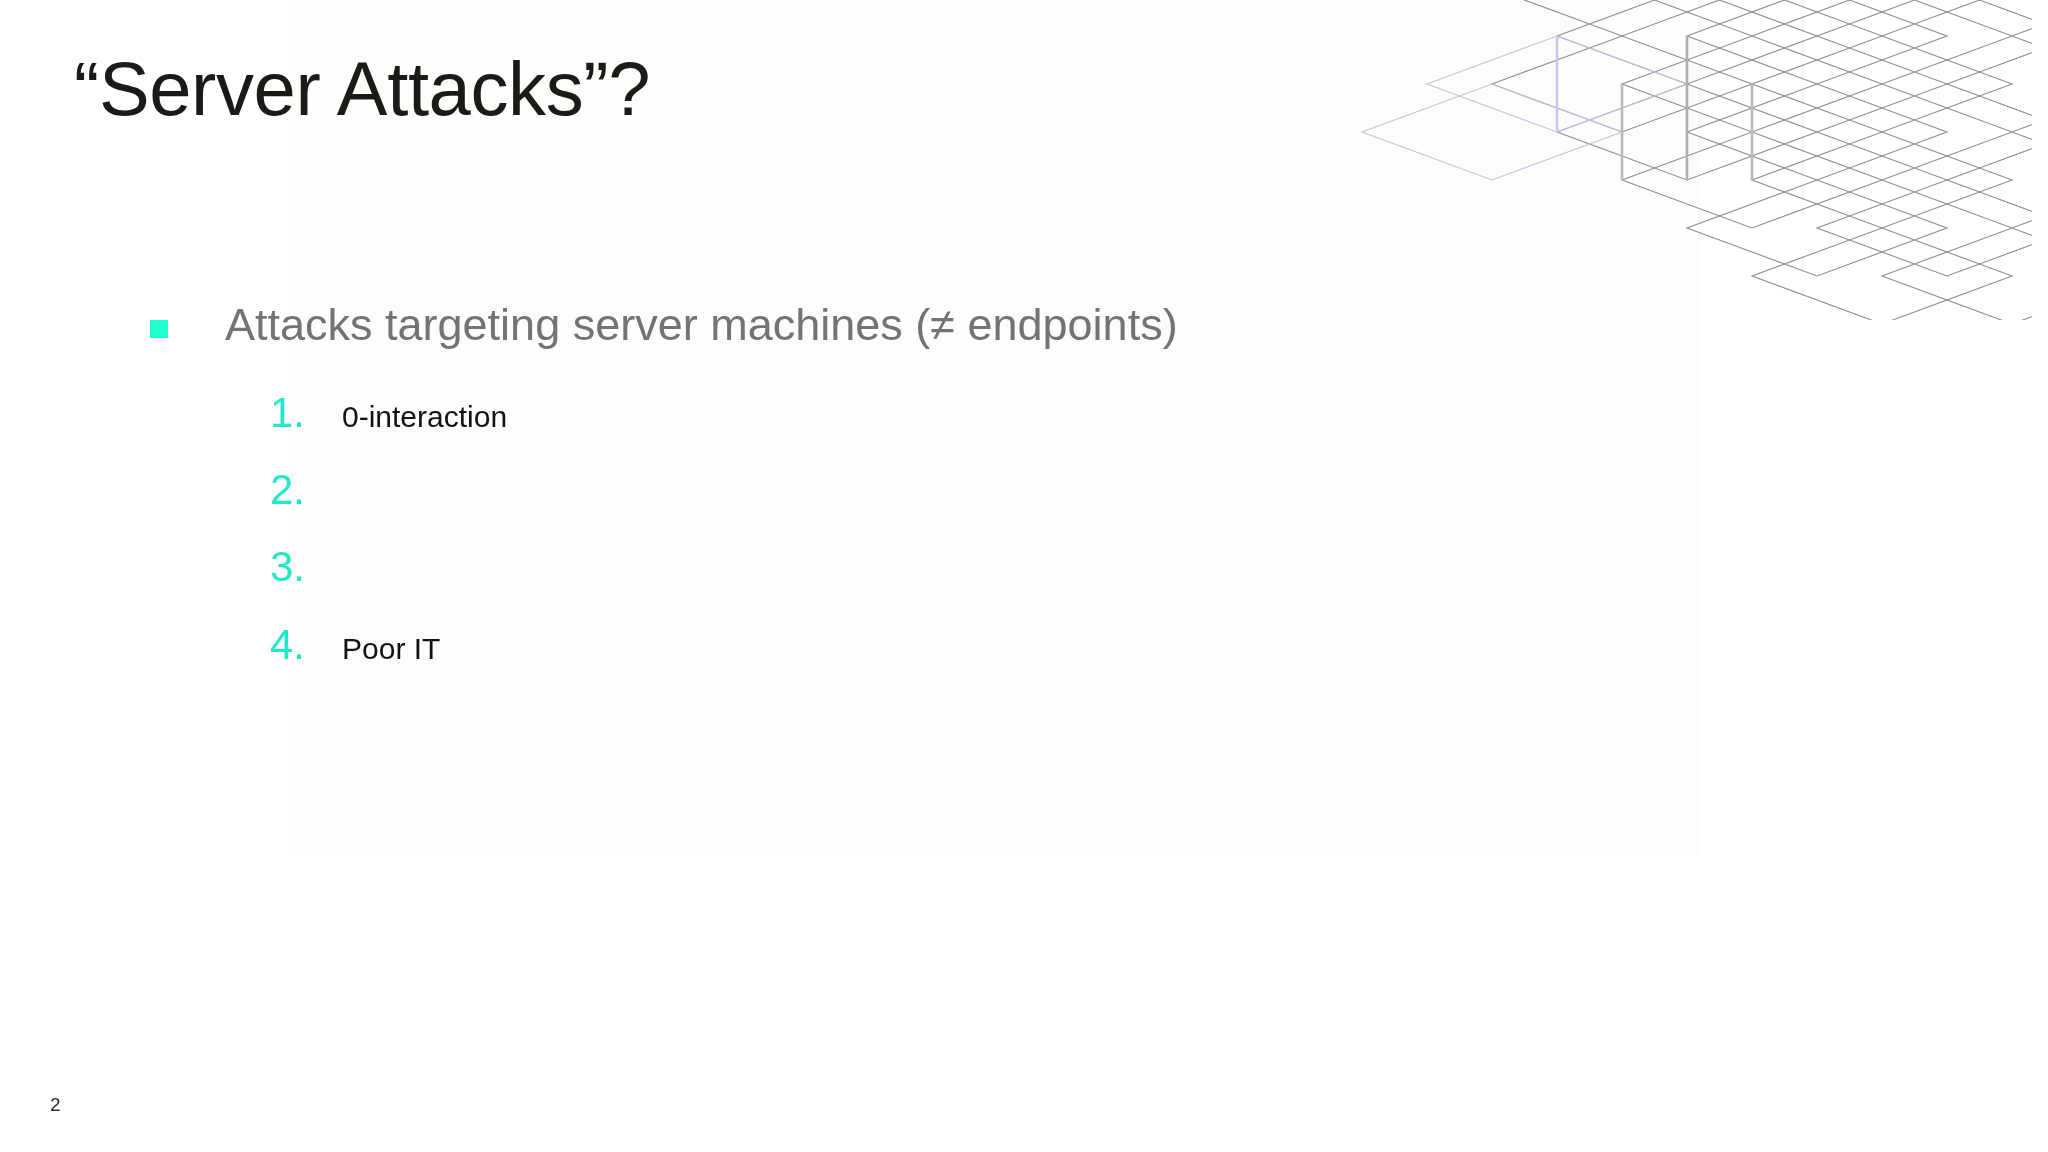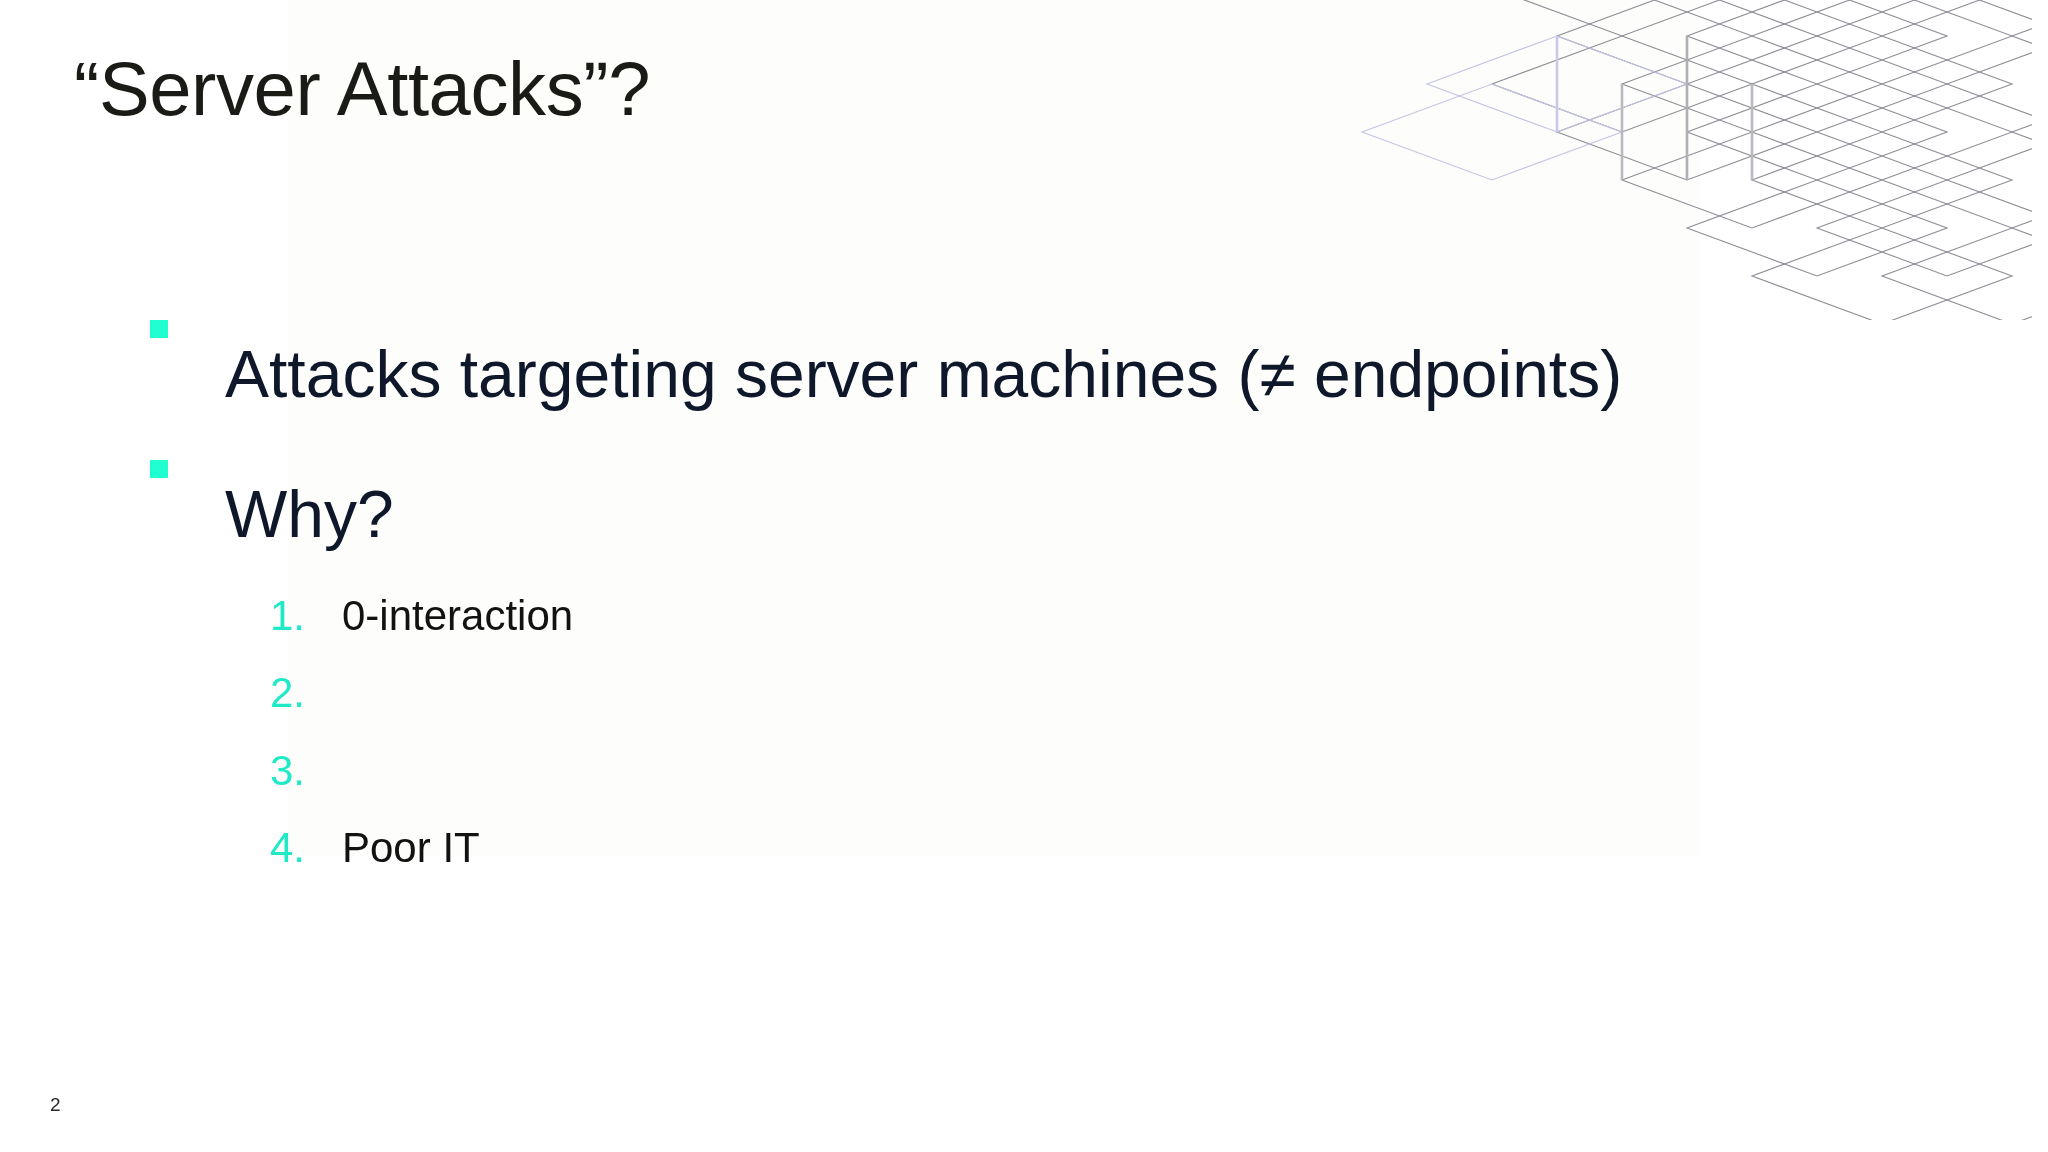--- a/index.html
+++ b/index.html
@@ -70,26 +70,25 @@
   .bullet-marker {
     flex: 0 0 auto;
     width: 18px;
     height: 18px;
     background: #1fffcf;
     margin-top: 24px;
     margin-right: 57px;
   }
 
   .bullet-text {
-    font-size: 66px;
+    font-size: 45px;
     line-height: 1.28;
-    color: #0f172a;
+    color: #737373;
     font-weight: 400;
     white-space: nowrap;
-    margin-top: 36px;
   }
 
   
   #numbered-list {
     margin-top: 34px;
     margin-left: 120px;
   }
 
   .num-row {
     display: flex;
@@ -100,21 +99,21 @@
   .num-marker {
     flex: 0 0 auto;
     width: 72px;
     color: #1fe9c6;
     font-size: 42px;
     font-weight: 400;
     line-height: 1.2;
   }
 
   .num-text {
-    font-size: 42px;
+    font-size: 30px;
     line-height: 1.2;
     color: #121210;
     font-weight: 400;
     white-space: nowrap;
   }
 
   
   #page-number {
     position: absolute;
     left: 50px;
@@ -180,24 +179,20 @@
 
   <div id="slide-title">“Server Attacks”?</div>
 
   <div id="body-block">
 
     <div class="bullet-row">
       <span class="bullet-marker"></span>
       <span class="bullet-text">Attacks targeting server machines (≠ endpoints)</span>
     </div>
 
-    <div class="bullet-row">
-      <span class="bullet-marker"></span>
-      <span class="bullet-text">Why?</span>
-    </div>
 
     <div id="numbered-list">
 
       <div class="num-row">
         <span class="num-marker">1.</span>
         <span class="num-text">0-interaction</span>
       </div>
 
       <div class="num-row">
         <span class="num-marker">2.</span>

